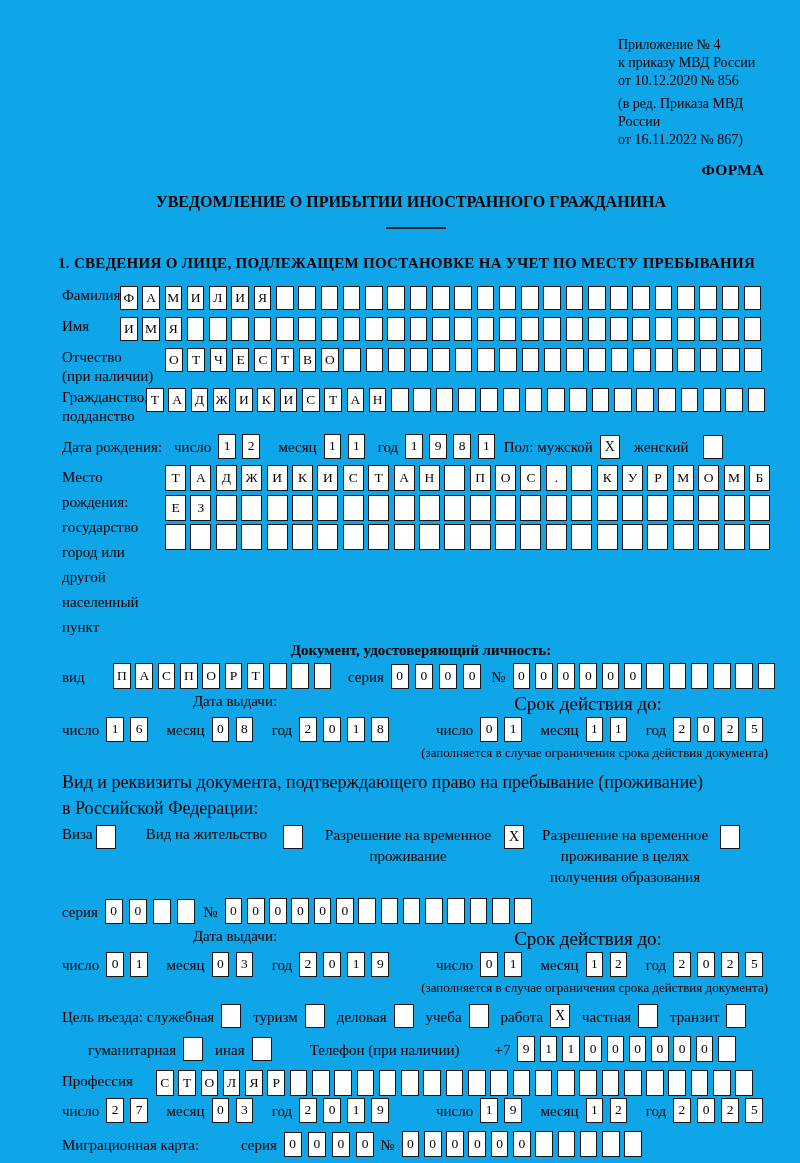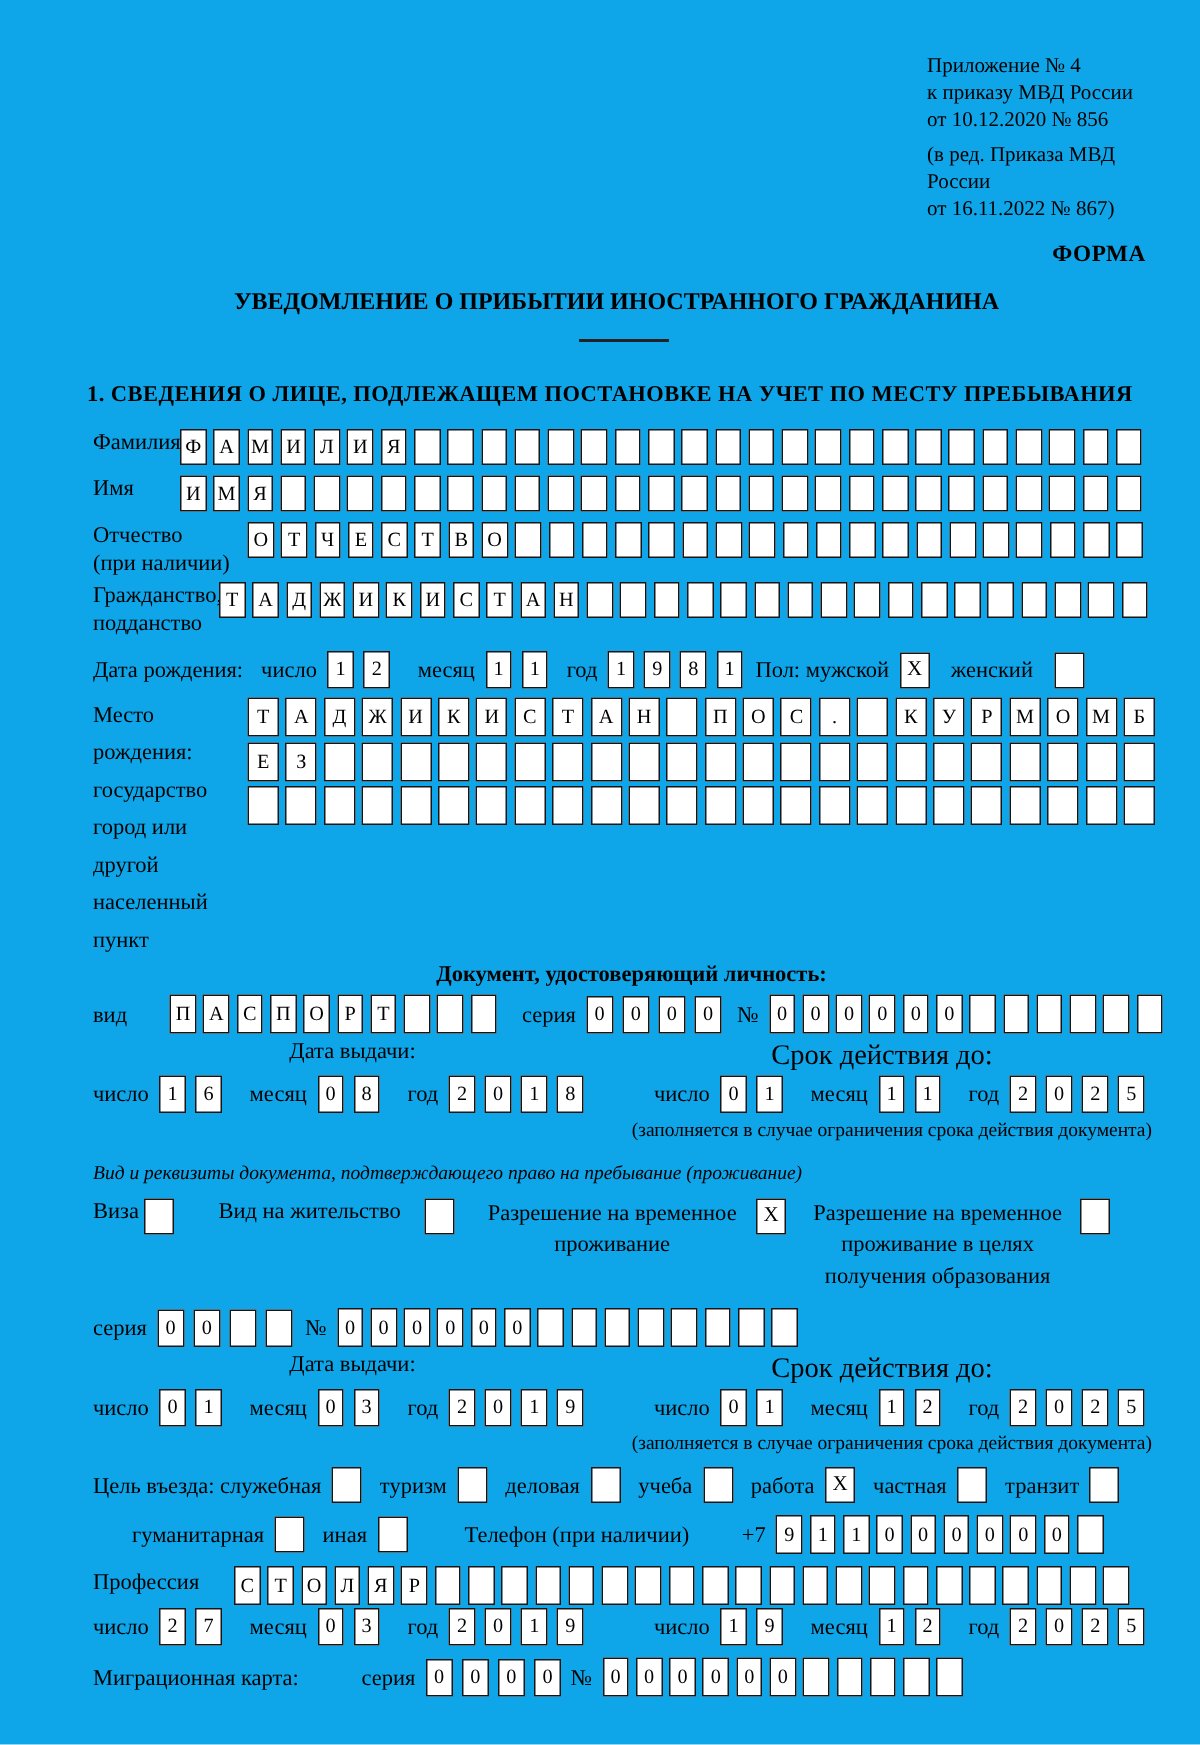--- a/index.html
+++ b/index.html
@@ -30,21 +30,21 @@
   .tall .cell{height:26px;line-height:23px;}
   .date .cell{margin-right:6.5px;height:25px;line-height:22px;}
   .chk .cell{width:20px;height:24px;line-height:21px;margin-right:0;font-size:14px;}
   .dlbl{margin:2px 7px 0 0;}
   .glbl{margin:2px 7px 0 12px;}
   
   .halves{display:flex;}
   .half-l{width:346px;text-align:center;font-size:15px;}
   .half-r{width:360px;text-align:center;font-size:19px;}
   .note{ text-align:right;padding-right:12px;font-size:13px;margin-top:3px;}
-  .para{font-size:13px;line-height:26px;margin-top:8px;font-style:italic;}
+  .para{font-size:18px;line-height:26px;margin-top:8px;}
   .optText{display:inline-block;text-align:center;line-height:21px;}
   .ctr{text-align:center;font-weight:bold;font-size:15px;}
   .mt4{margin-top:4px}.mt6{margin-top:6px}.mt7{margin-top:7px}.mt8{margin-top:8px}
   .mt10{margin-top:10px}.mt14{margin-top:14px}
   .stack > .boxes{margin-bottom:3.6px;}
 </style>
 </head>
 <body>
 
 <div class="page">
@@ -408,20 +408,21 @@
           <span class="cell">0</span>
           <span class="cell">2</span>
           <span class="cell">5</span>
         </span>
     </div>
   </div>
   <div class="note">(заполняется в случае ограничения срока действия документа)</div>
 
   <div class="para">
     <div>Вид и реквизиты документа, подтверждающего право на пребывание (проживание)</div>
+    <div>в Российской Федерации:</div>
   </div>
 
   <div class="row mt4">
     <span class="lbl">Виза</span>
     <span class="boxes chk" style="margin-left:3px">
         <span class="cell"></span>
       </span>
     <span class="lbl" style="margin-left:30px">Вид на жительство</span>
     <span class="boxes chk" style="margin-left:16px">
         <span class="cell"></span>

